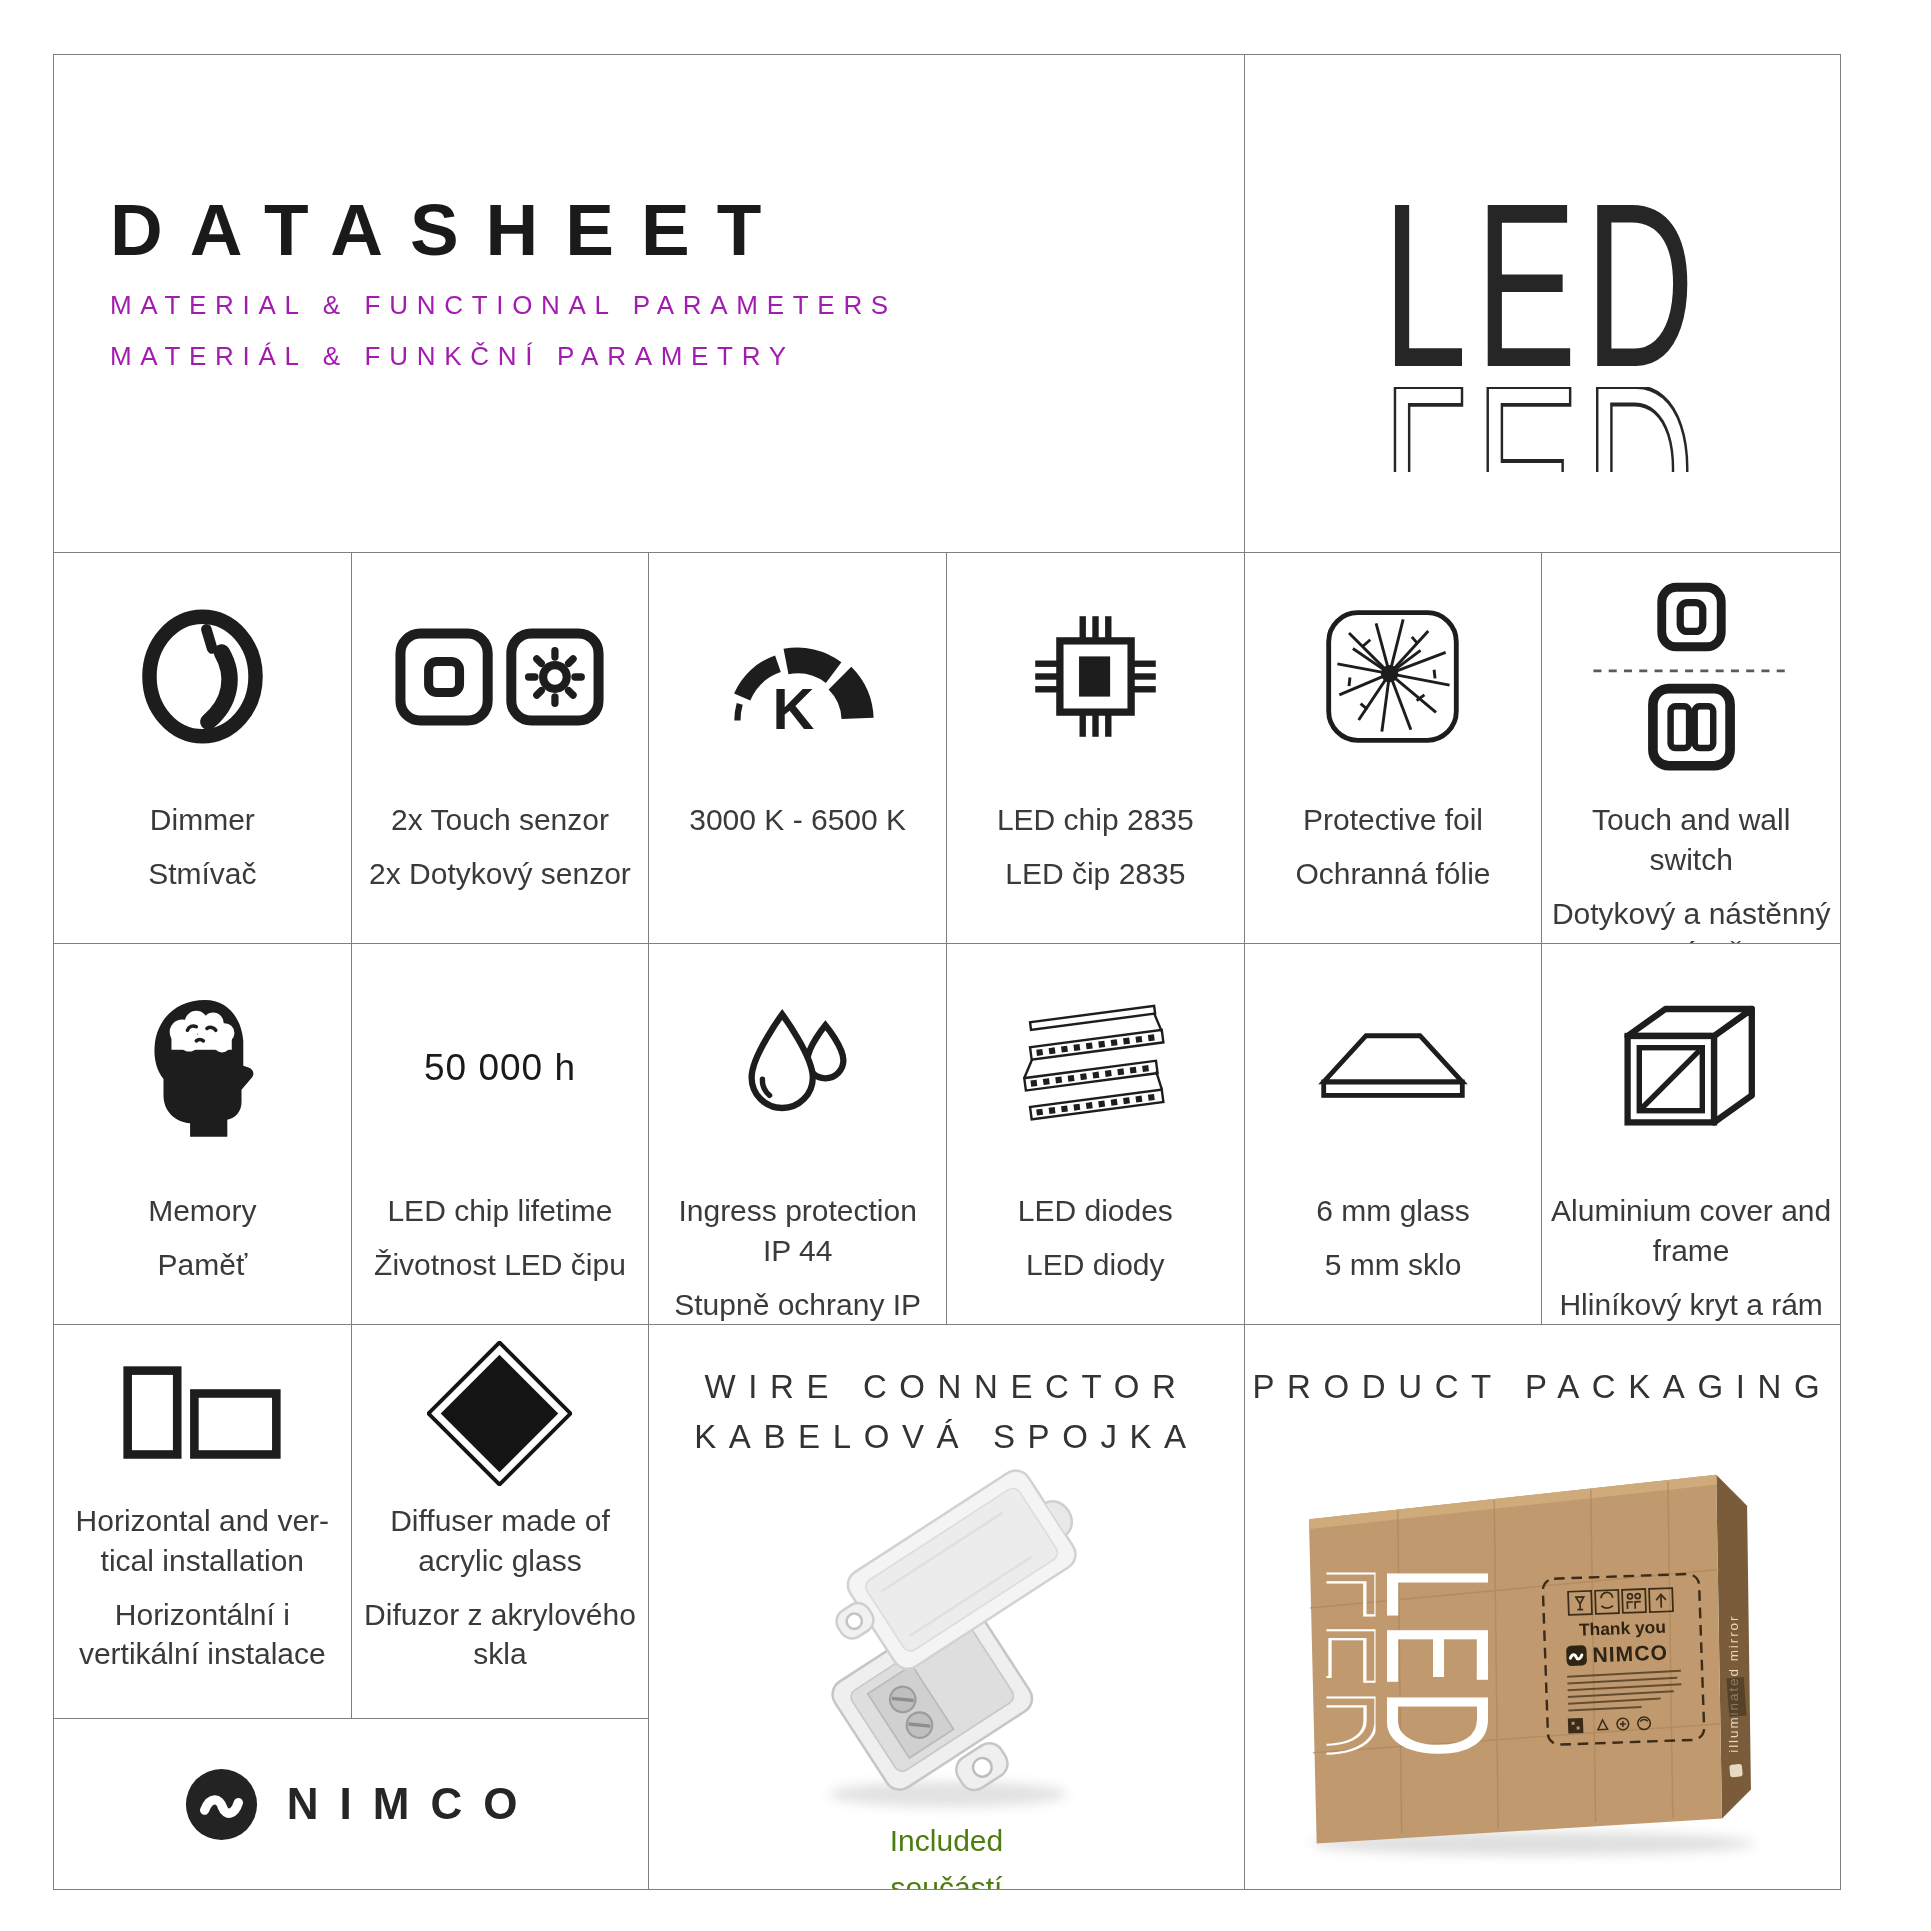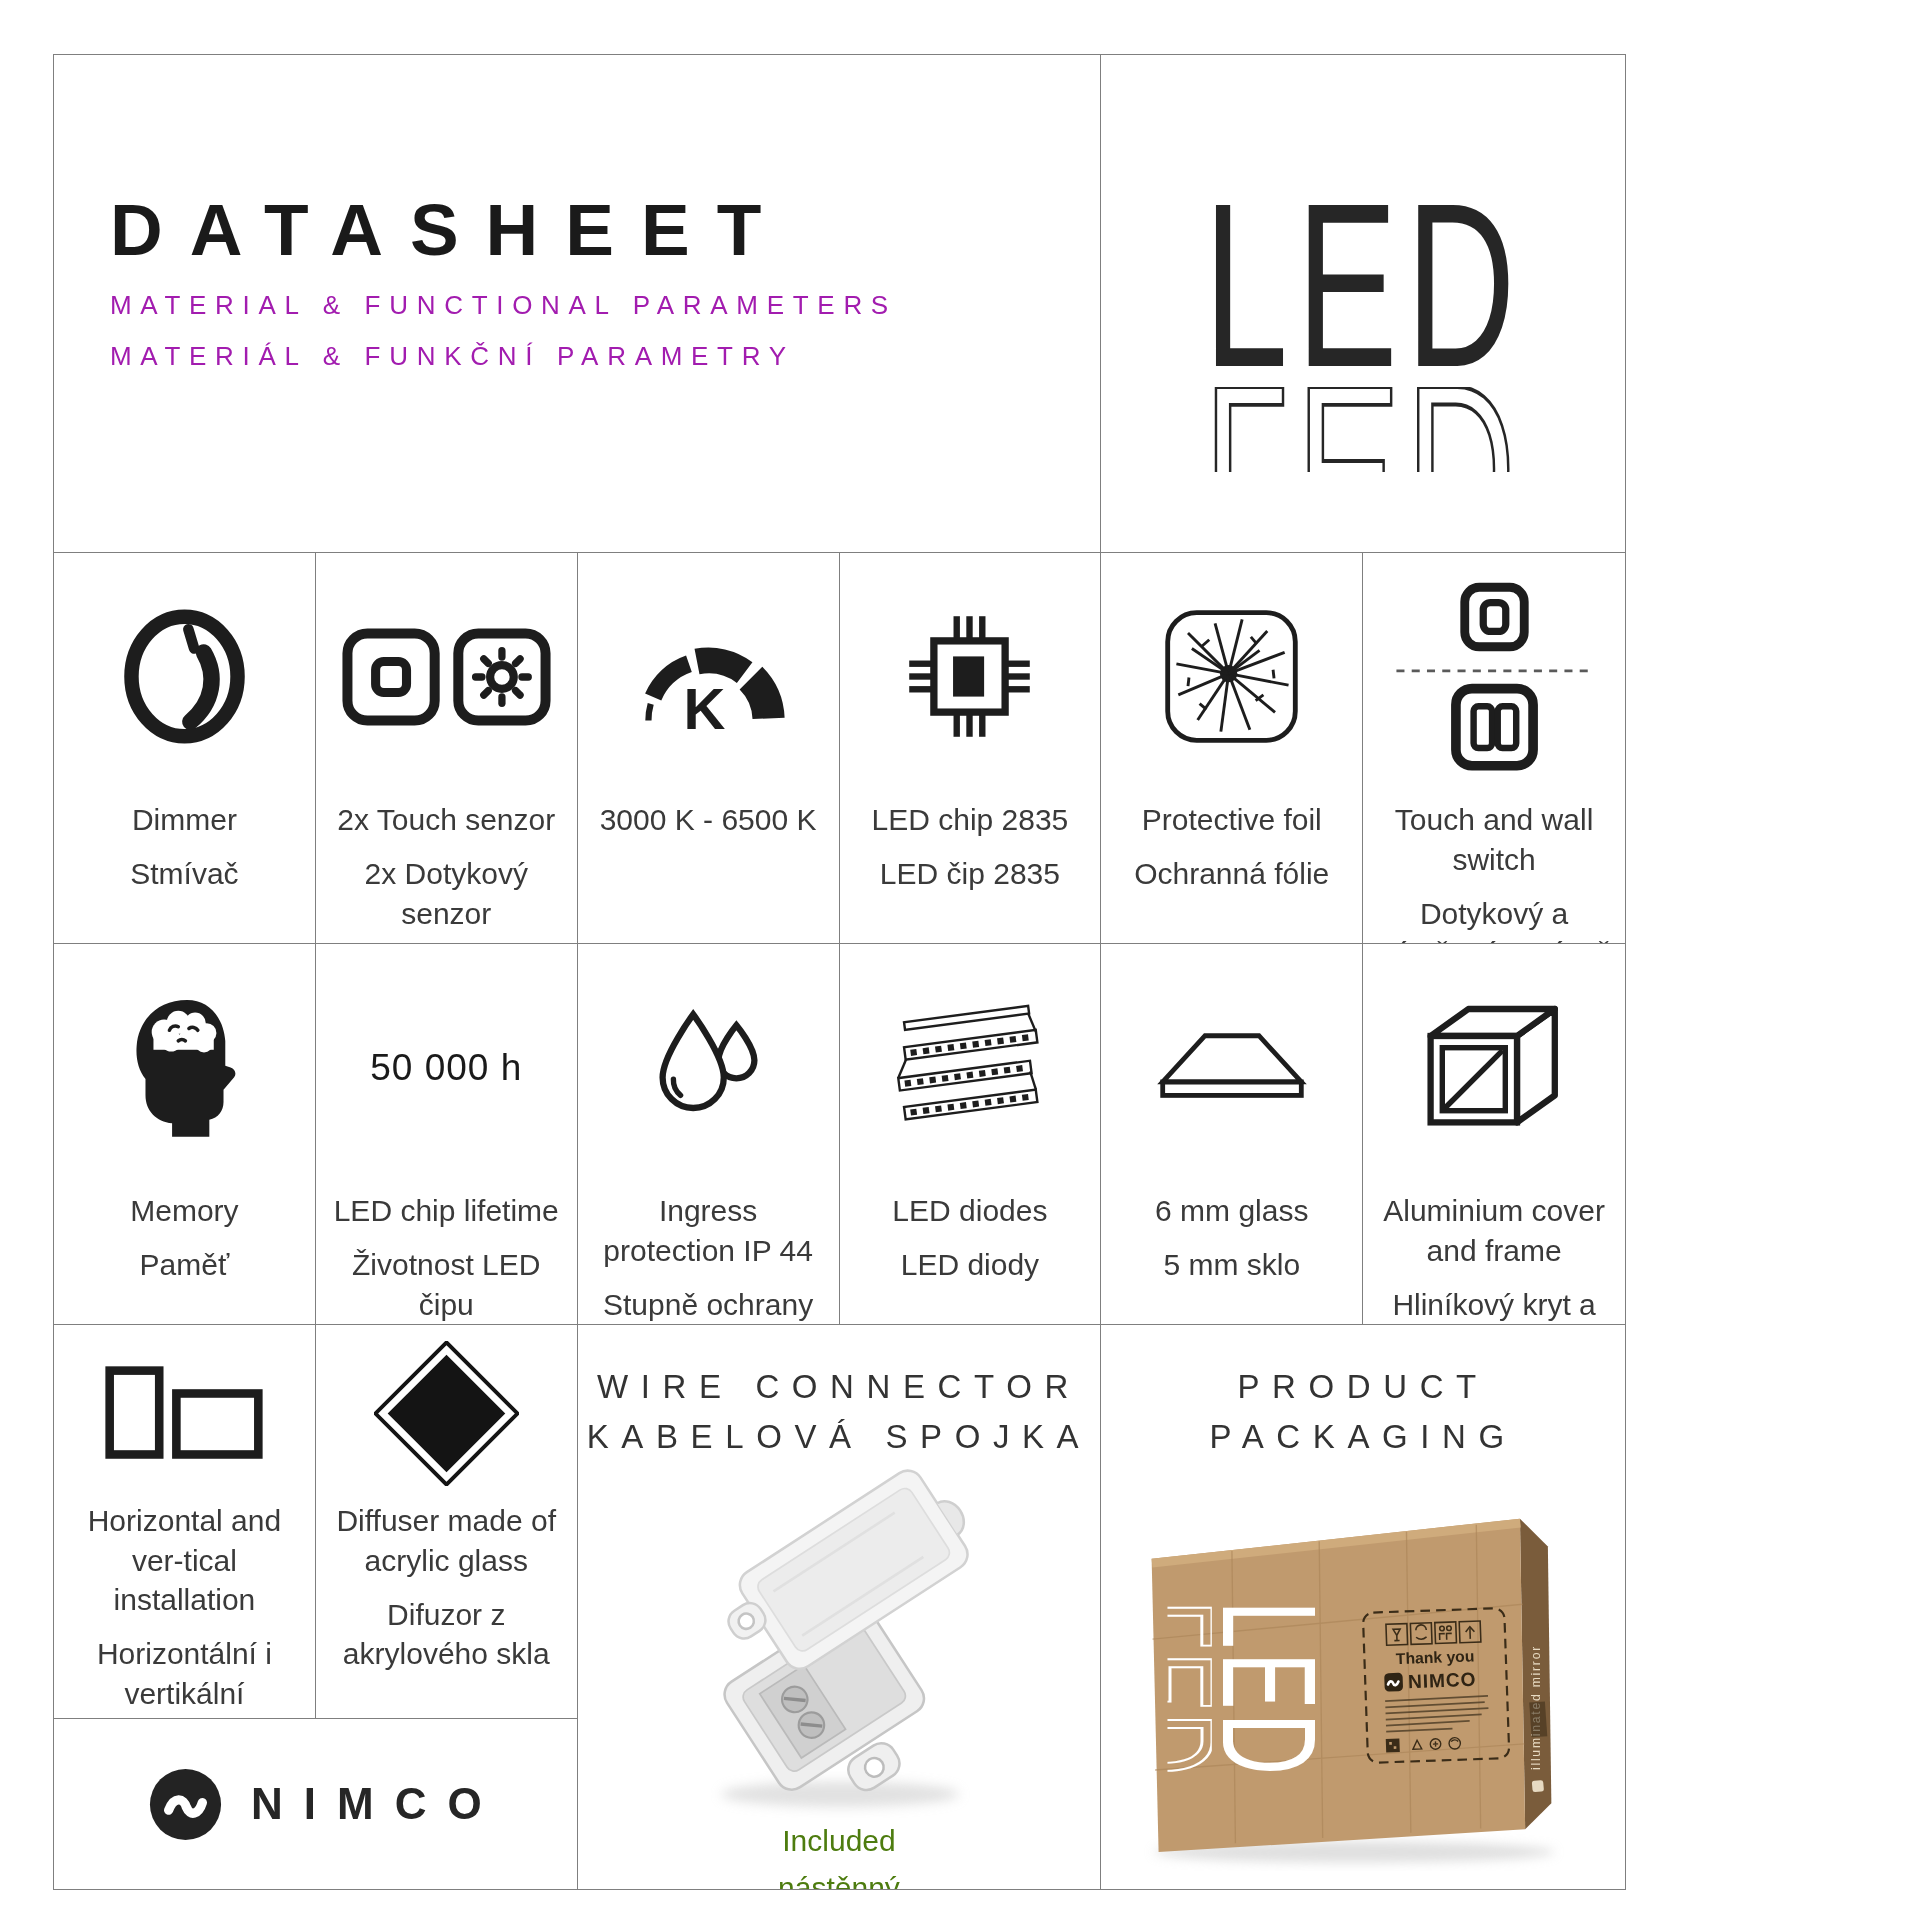--- a/index.html
+++ b/index.html
@@ -1,17 +1,17 @@
 <!DOCTYPE html>
 <html><head>
 <meta charset="utf-8">
 <style>
   html,body{margin:0;padding:0;background:#fff;}
   body{width:1931px;height:1931px;position:relative;font-family:"Liberation Sans",sans-serif;color:#3a3a3a;}
-  .frame{position:absolute;left:53px;top:54px;width:1573px;height:1836px;box-sizing:border-box;
+  .frame{position:absolute;left:53px;top:54px;width:1788px;height:1836px;box-sizing:border-box;
          border:1.9px solid #7f7f7f;display:grid;
          grid-template-columns:repeat(6,1fr);
          grid-template-rows:498px 391px 381px 394px 1fr;}
   .cell{box-sizing:border-box;overflow:hidden;background:#fff;}
   .bR{border-right:1.9px solid #7f7f7f;}
   .bB{border-bottom:1.9px solid #7f7f7f;}
 
   
   .header-left{padding:133px 19.3px 0 56px;}
   .ds-title{font-size:73px;font-weight:700;letter-spacing:27px;color:#1a1a1a;white-space:nowrap;}
@@ -410,21 +410,21 @@
             <rect x="-20" y="-16" width="42" height="36" rx="15" fill="#f1f1f1" stroke="#cfcfcf" stroke-width="3"></rect>
             <circle cx="0" cy="2" r="9" fill="#ffffff" stroke="#c4c4c4" stroke-width="3"></circle>
           </g>
           <line x1="-96" y1="-44" x2="74" y2="-44" stroke="#e0e0e0" stroke-width="3"></line>
           <line x1="-96" y1="18" x2="74" y2="18" stroke="#e0e0e0" stroke-width="3"></line>
         </g>
       </svg>
     </div>
     <div class="caption">
       <div>Included</div>
-      <div>nástěnný</div>
+      <div>součástí</div>
     </div>
   </div>
 
   <div class="cell bigcell" style="grid-area:4/5/6/7">
     <div class="bigtitle">
       <div>PRODUCT PACKAGING</div>
     </div>
     <div class="photo-area">
       <svg width="579" height="433" viewBox="0 0 600 448">
         <defs>

